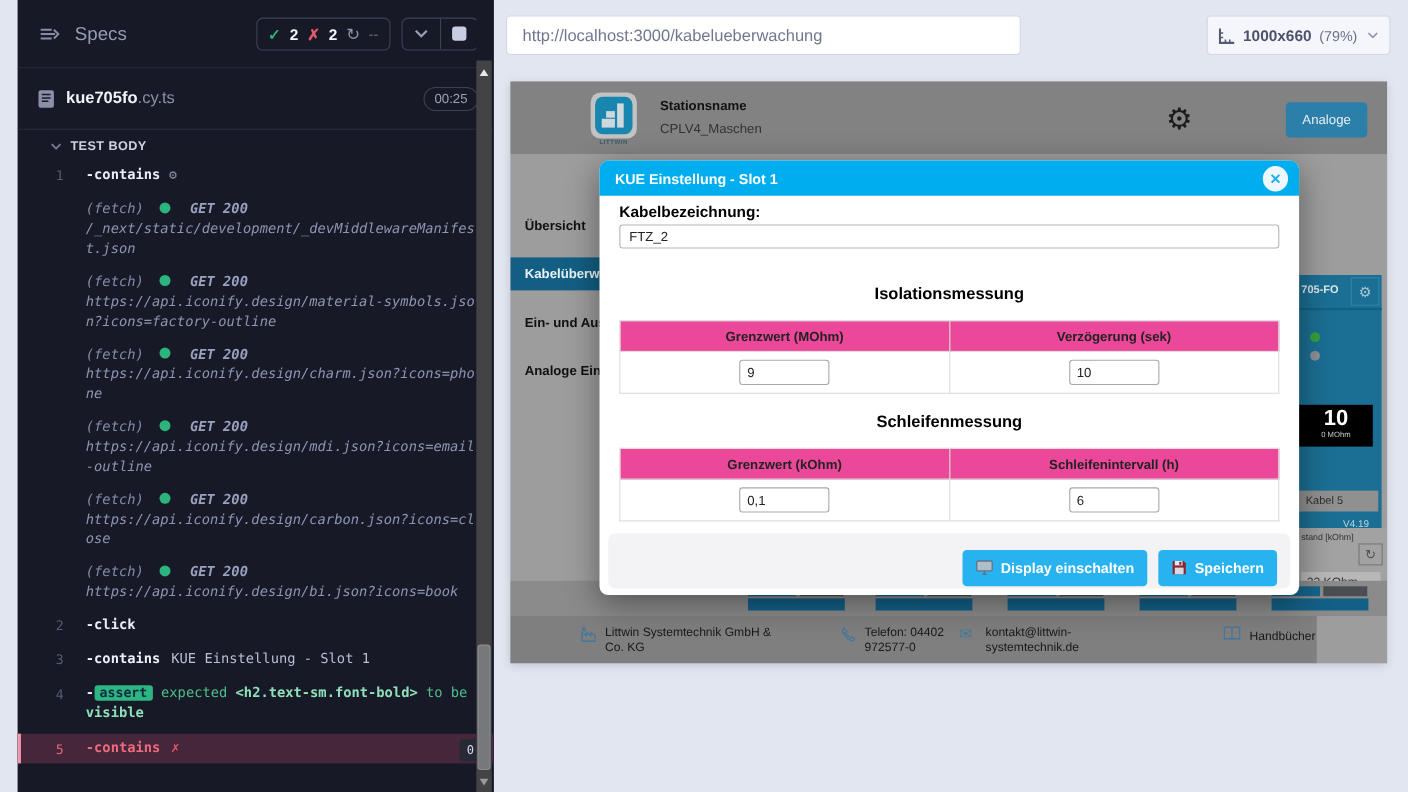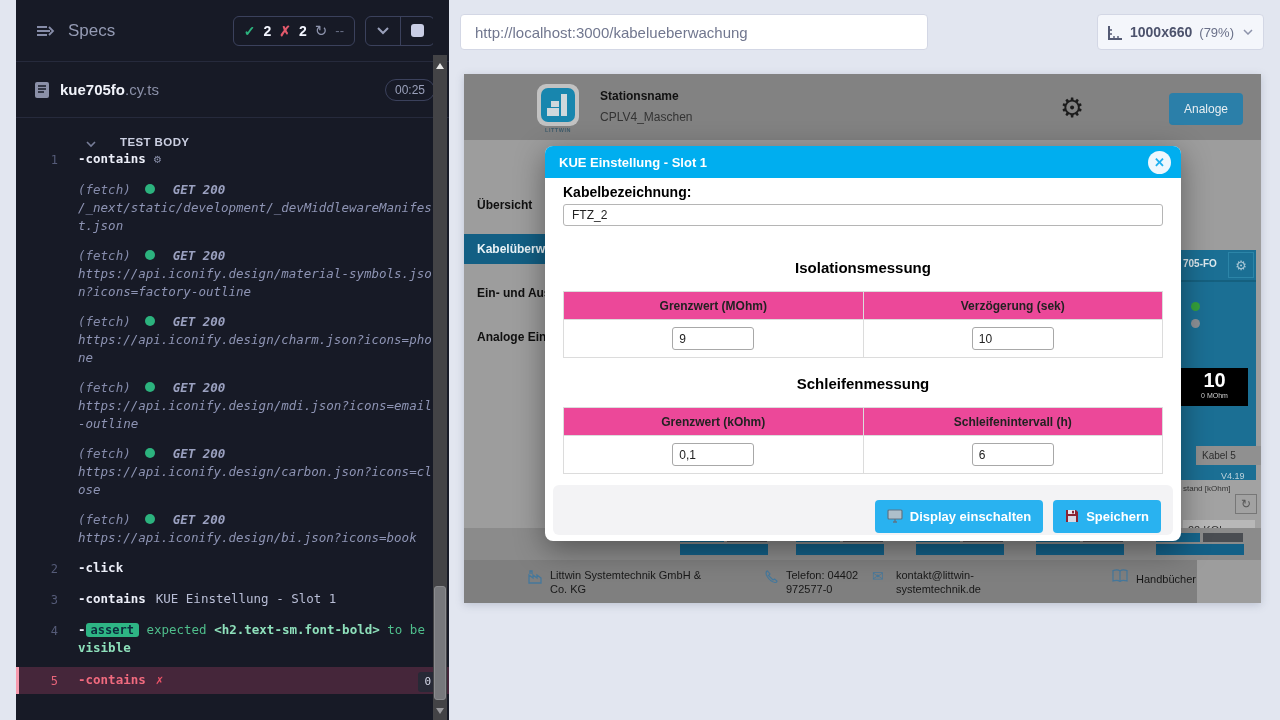--- a/index.html
+++ b/index.html
@@ -28,21 +28,21 @@
   .stop-square{ width:13px; height:13px; background:#c9cde4; border-radius:3px; }
 
   .spec-row{ height:56px; display:flex; align-items:center; padding:0 14px 0 18px;
              border-bottom:1px solid #262a3c; }
   .spec-name{ font-size:15px; margin-left:10px; }
   .spec-name b{ color:#f1f3fa; }
   .spec-name span{ color:#8b90a8; font-weight:normal; }
   .spec-time{ margin-left:auto; border:1px solid #3b415c; border-radius:11px;
               font-size:12px; color:#9aa0ba; padding:3px 9px; }
 
-  .testbody-row{ height:30px; display:flex; align-items:flex-end; padding-left:30px; gap:24px;margin-left:40px; }
+  .testbody-row{ height:30px; display:flex; align-items:center; padding-left:30px; gap:8px; }
   .testbody-label{ font-size:11.5px; font-weight:bold; letter-spacing:.4px; color:#ccd0e2; }
 
   .cmdlog{ font-family:"DejaVu Sans Mono", monospace; font-size:12.5px; line-height:18px; }
   .cmd-row{ display:flex; padding:2px 0 2px 0; margin-bottom:8px; position:relative; }
   .cmd-num{ width:62px; flex:0 0 62px; text-align:right; padding-right:20px;
             color:#555b78; font-size:12px; padding-top:1px; }
   .cmd-body{ flex:1; padding-right:14px; word-break:break-all; }
   .cmd-name{ color:#eceef8; font-weight:bold; }
   .cmd-gear{ color:#8a90aa; font-size:12px; margin-left:8px; }
   .cmd-msg{ color:#b9bed6; margin-left:10px; }
@@ -119,21 +119,21 @@
   .dev-title{ position:absolute; left:2px; top:8px; font-size:10px; font-weight:bold; color:#dfe9ee; }
   .dev-gearbox{ position:absolute; right:2px; top:2px; width:26px; height:26px;
                 border:1px solid #2c85a8; display:flex; align-items:center; justify-content:center;
                 color:#a8c7d6; font-size:13px; }
   .dev-dot{ position:absolute; left:10px; border-radius:50%; width:9px; height:9px; }
   .dev-black{ position:absolute; left:0; top:118px; width:67px; height:38px; background:#000;
               color:#fff; text-align:center; }
   .dev-black .big{ font-size:20px; font-weight:bold; line-height:24px; }
   .dev-black .small{ font-size:7px; color:#cfcfcf; }
   .dev-cable{ position:absolute; left:0; top:196px; width:72px; height:19px; background:#909090;
-              color:#2e2e2e; font-size:10px; line-height:19px; padding-left:6px;margin-left:15px; }
+              color:#2e2e2e; font-size:10px; line-height:19px; padding-left:6px; }
   .dev-version{ position:absolute; left:40px; top:221px; font-size:9px; color:#bed3dc; }
   .dev-sub{ position:absolute; left:717px; top:406px; width:80px; height:80px; background:#a2a2a2; }
   .dev-subl{ position:absolute; left:2px; top:4px; font-size:8px; color:#333; }
   .dev-refresh{ position:absolute; right:4px; top:14px; width:22px; height:20px; border:1px solid #777;
                 color:#555; font-size:12px; display:flex; align-items:center; justify-content:center; }
   .dev-ohm{ position:absolute; left:2px; top:40px; width:72px; height:21px; background:#b8b8b8;
             color:#333; font-size:11px; line-height:21px; padding-left:5px; }
   .dev-e{ position:absolute; left:0px; top:66px; width:26px; height:14px; background:#1b6f94;
           color:#e5eef2; font-size:10px; text-align:right; padding-right:3px; }
   .dev-tdr{ position:absolute; left:30px; top:64px; width:40px; height:16px; background:#7b99a7;

